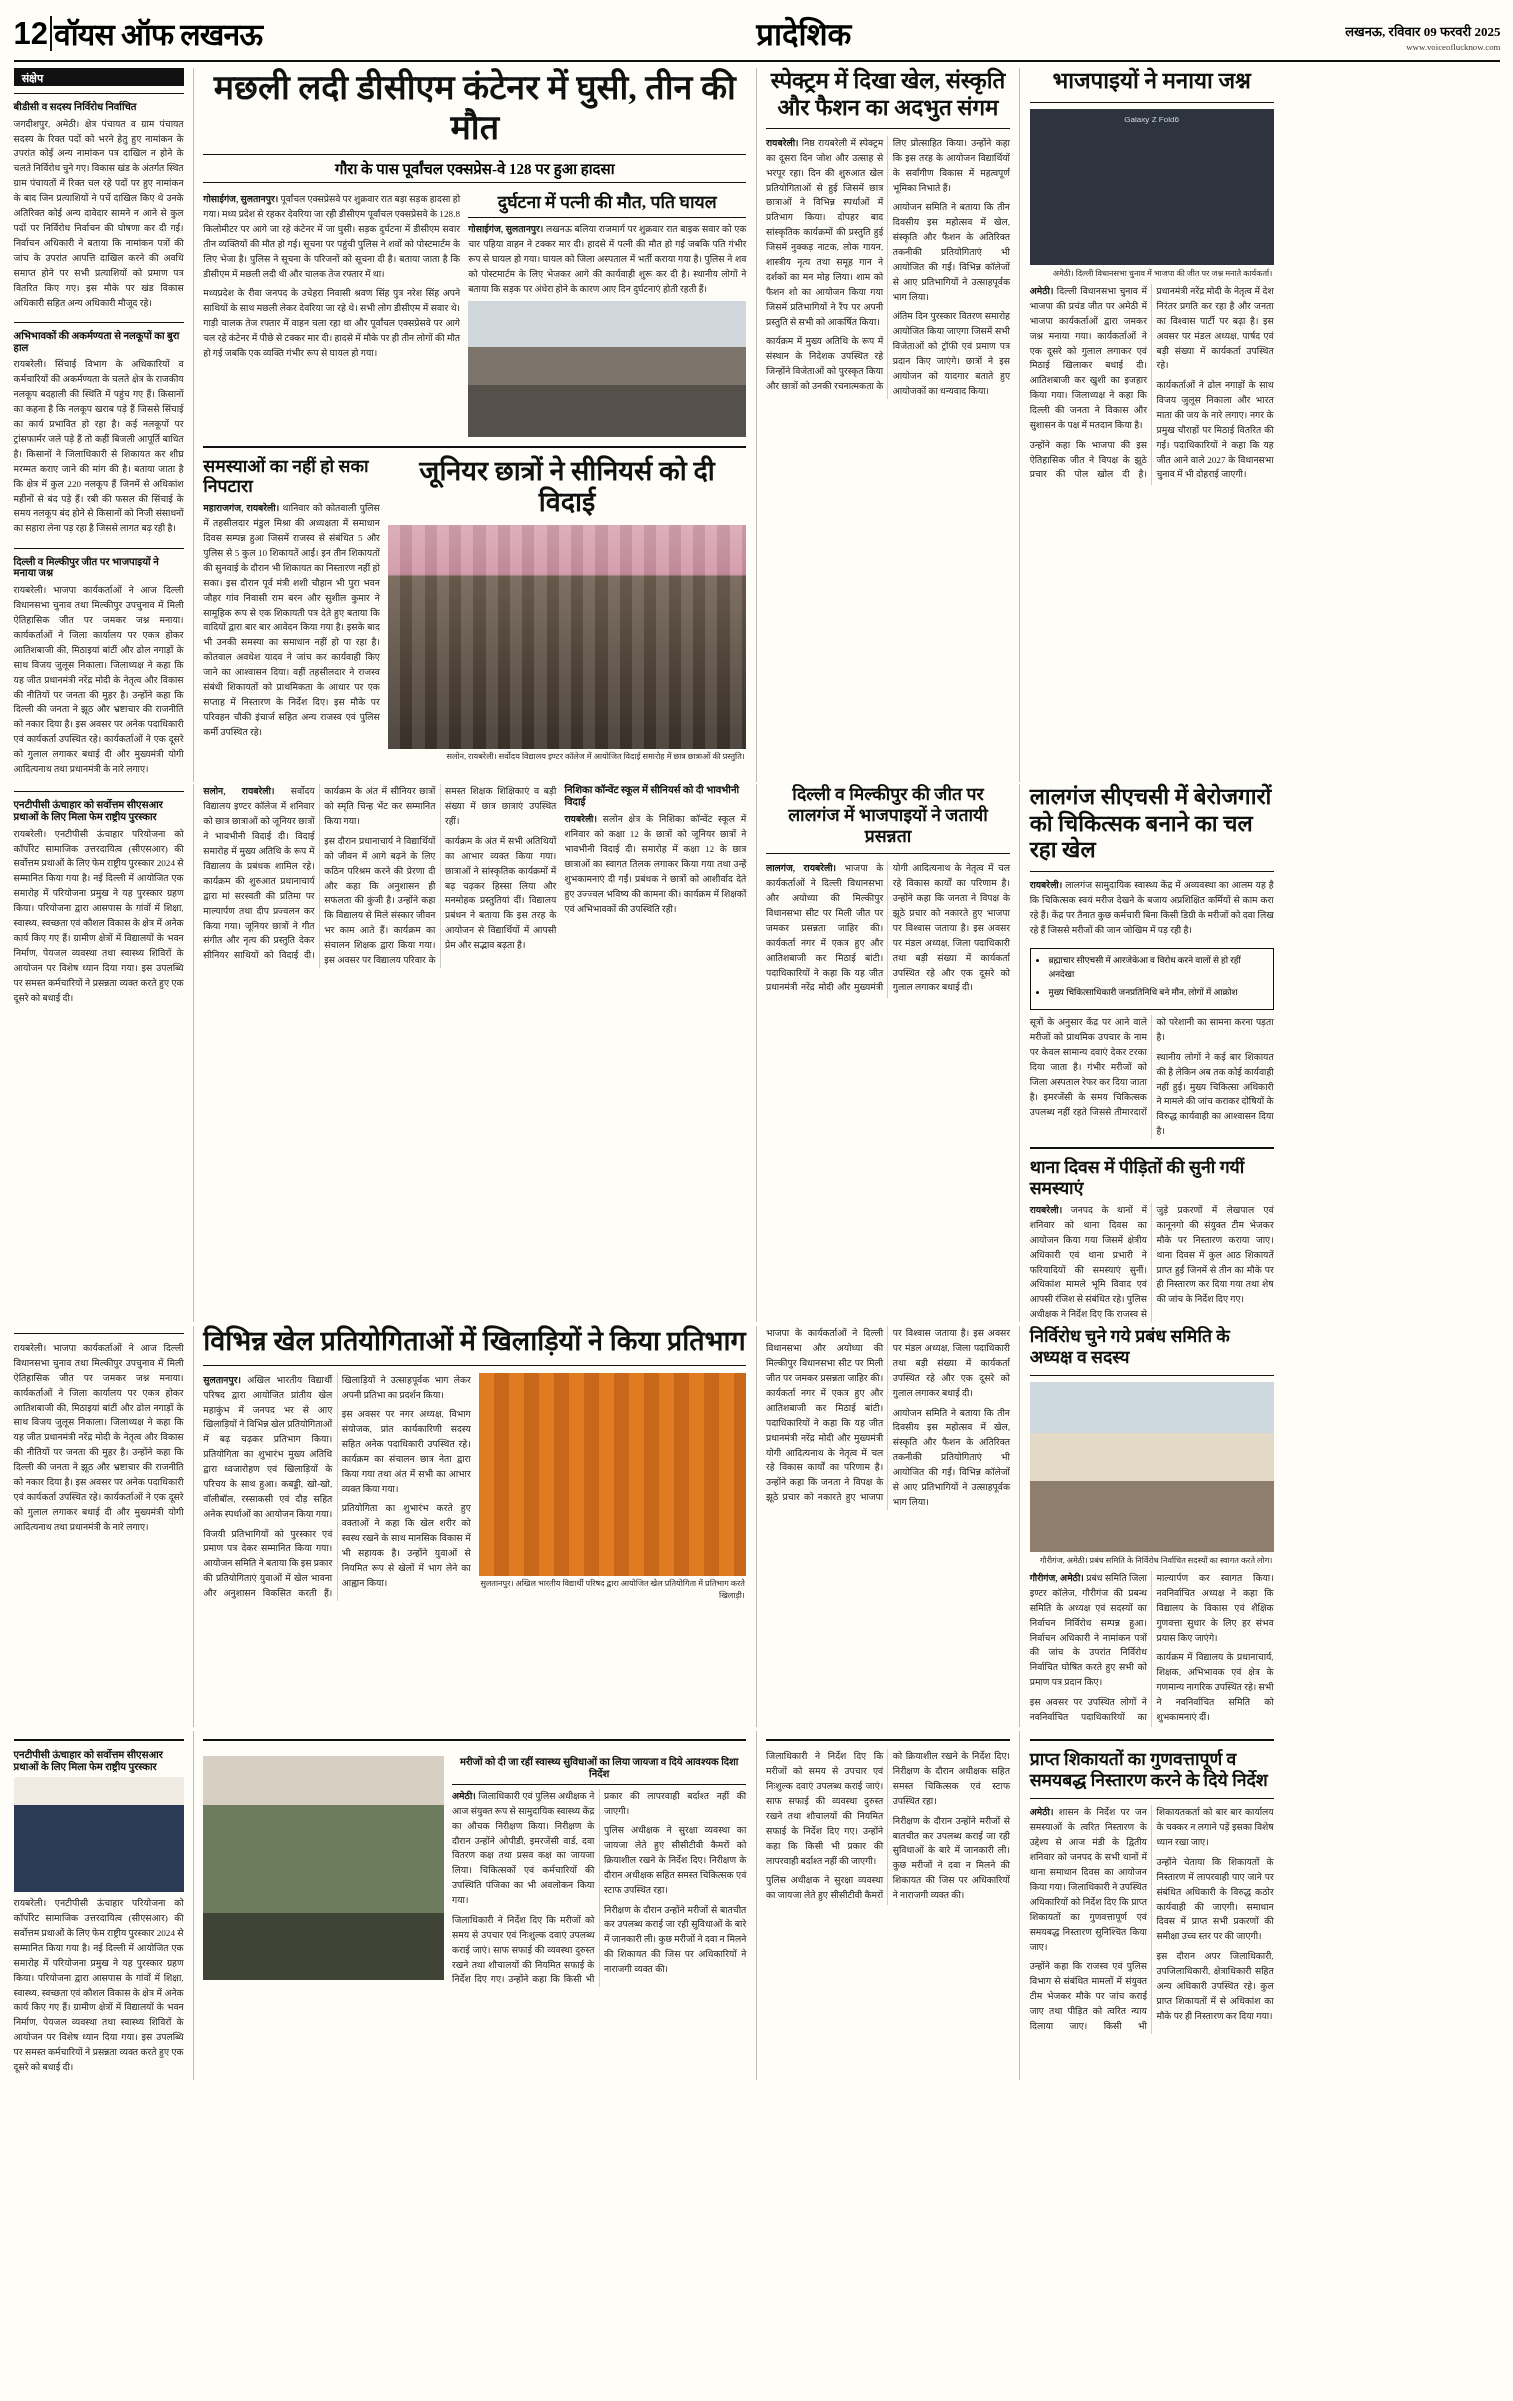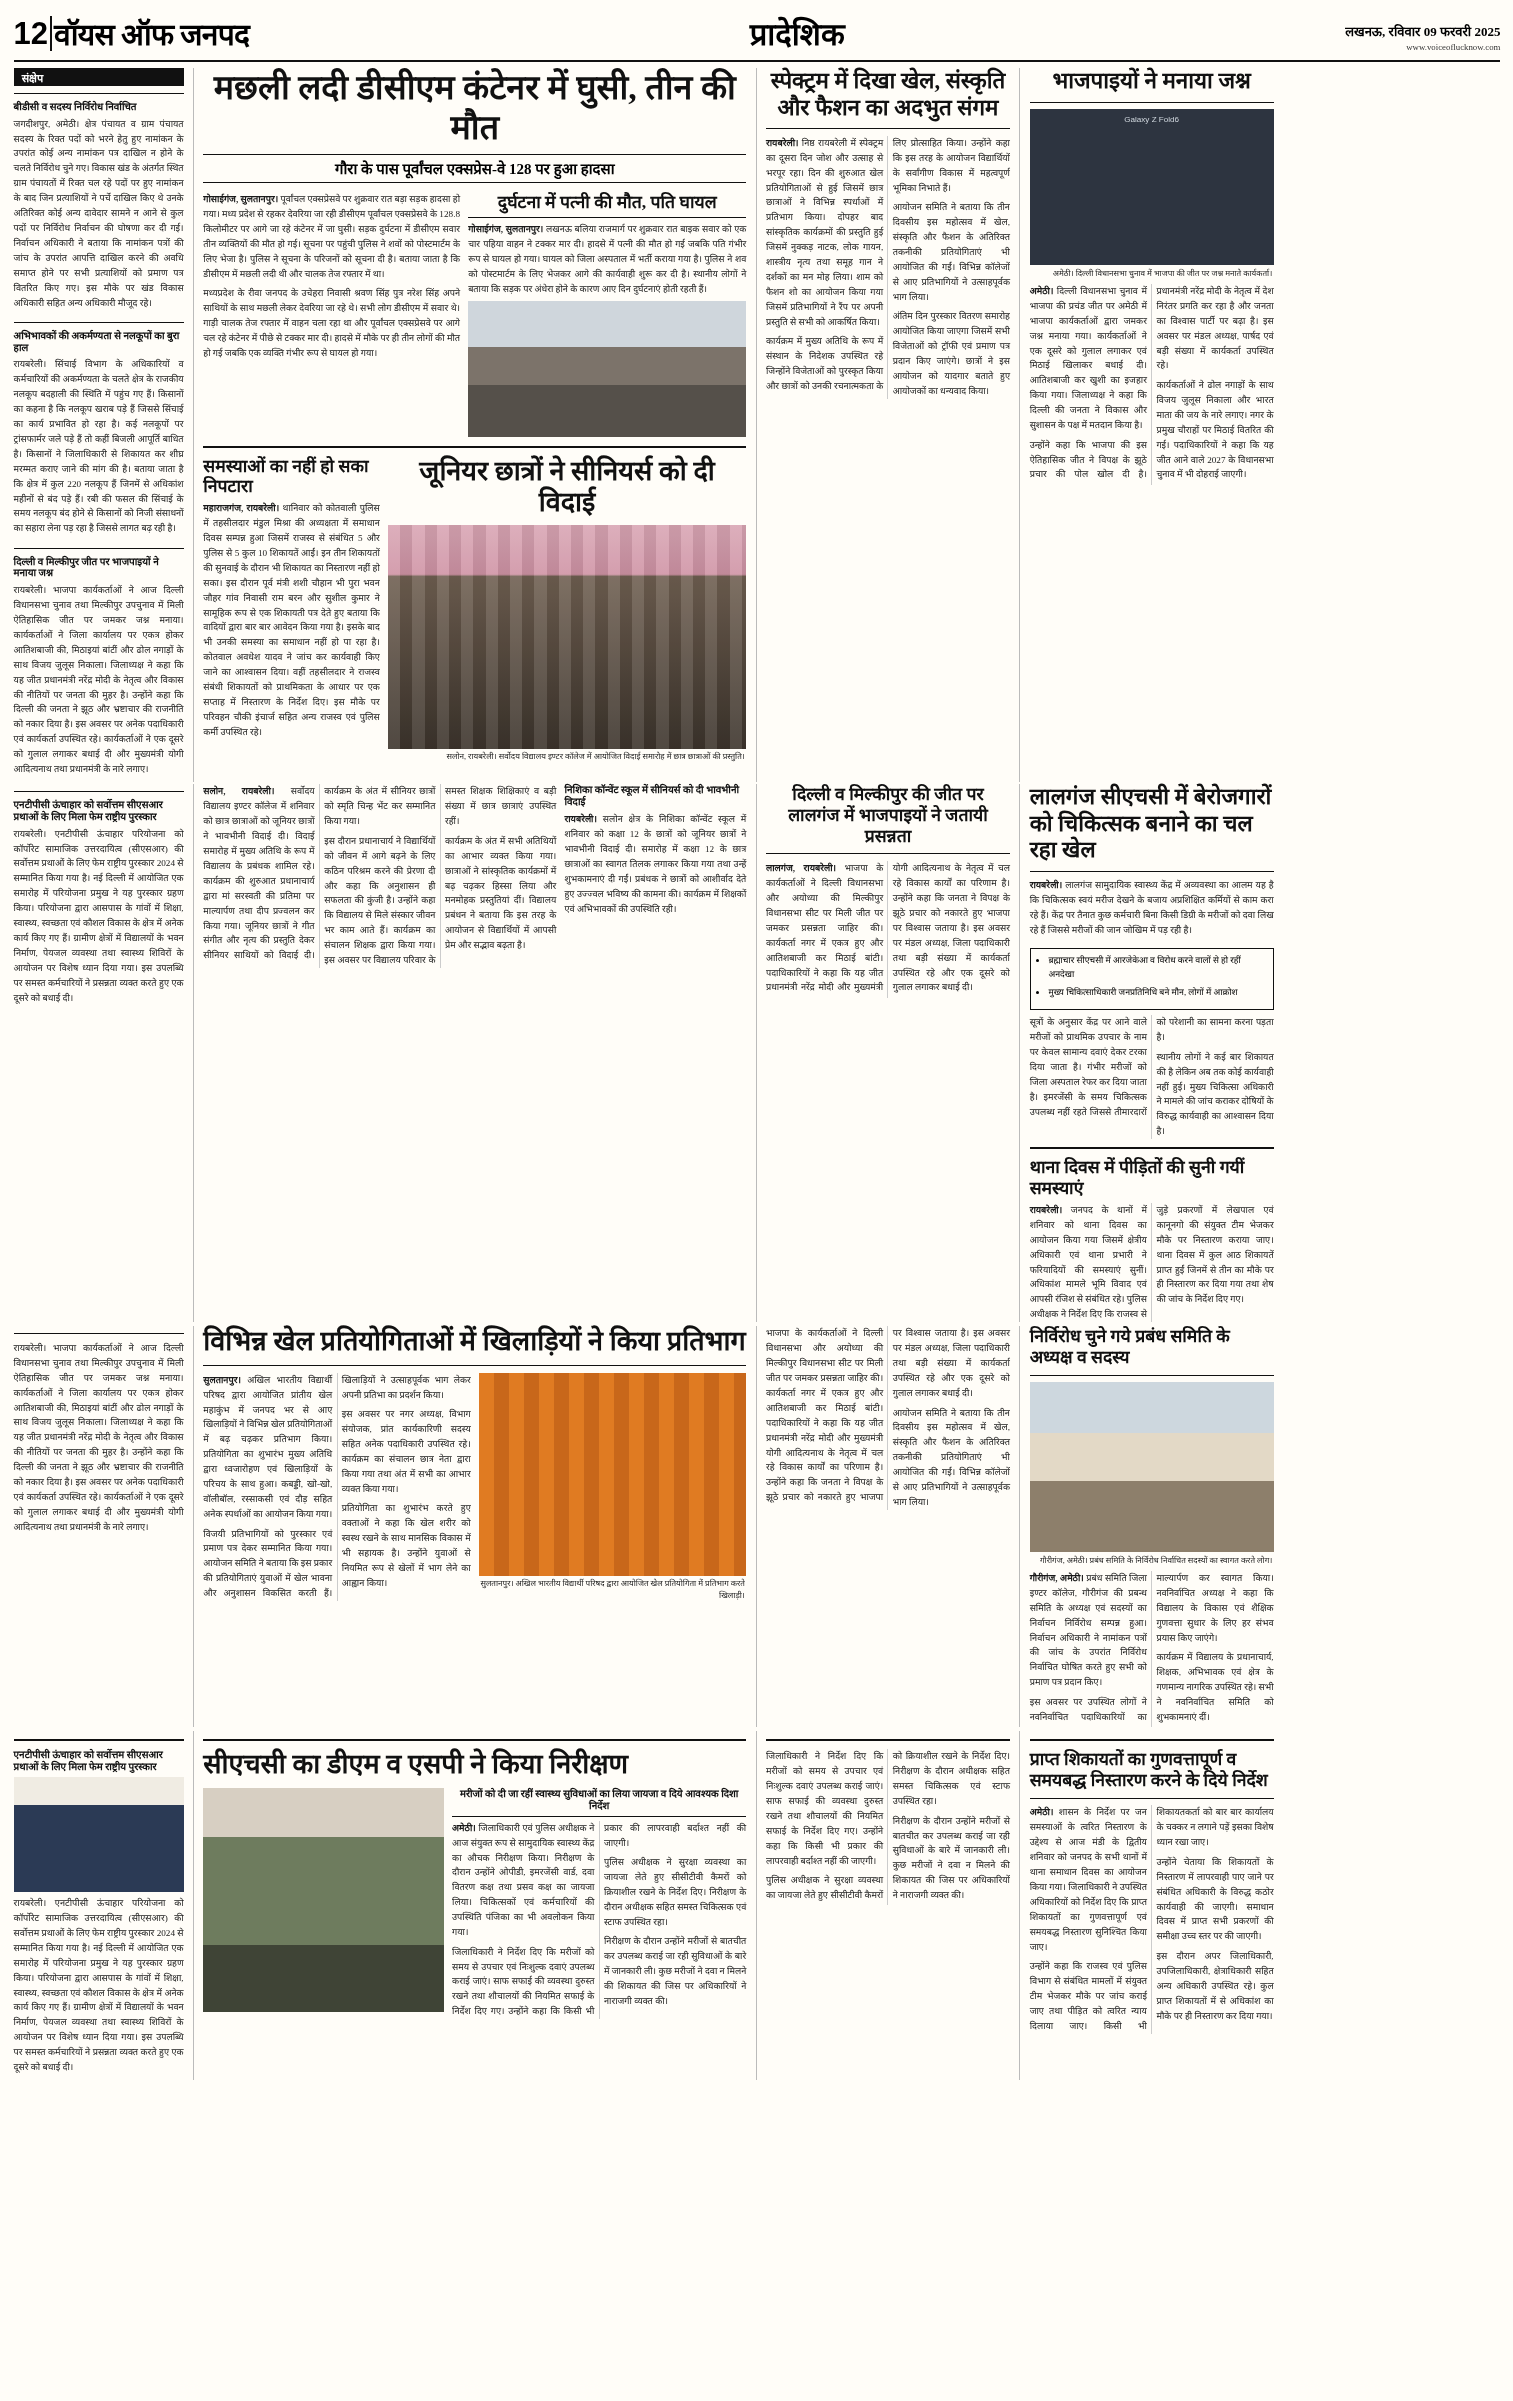--- a/index.html
+++ b/index.html
@@ -79,21 +79,21 @@
 </style>
 </head>
 <body>
 
 <div class="page">
 
   <div class="masthead">
     <div class="mh-left">
       <div class="pageno">12</div>
       <div class="mh-divider"></div>
-      <div class="paper-title">वॉयस ऑफ जनपद</div>
+      <div class="paper-title">वॉयस ऑफ लखनऊ</div>
     </div>
     <div class="mh-center">
       <div class="section-name">प्रादेशिक</div>
     </div>
     <div class="mh-right">
       <div class="date">लखनऊ, रविवार 09 फरवरी 2025</div>
       <div class="site">www.voiceoflucknow.com</div>
     </div>
   </div>
 
@@ -338,21 +338,20 @@
       <div class="photo ph-award" style="height:115px;margin-top:4.1px"></div>
       <div class="body mt6">
           <p>रायबरेली। एनटीपीसी ऊंचाहार परियोजना को कॉर्पोरेट सामाजिक उत्तरदायित्व (सीएसआर) की सर्वोत्तम प्रथाओं के लिए फेम राष्ट्रीय पुरस्कार 2024 से सम्मानित किया गया है। नई दिल्ली में आयोजित एक समारोह में परियोजना प्रमुख ने यह पुरस्कार ग्रहण किया। परियोजना द्वारा आसपास के गांवों में शिक्षा, स्वास्थ्य, स्वच्छता एवं कौशल विकास के क्षेत्र में अनेक कार्य किए गए हैं। ग्रामीण क्षेत्रों में विद्यालयों के भवन निर्माण, पेयजल व्यवस्था तथा स्वास्थ्य शिविरों के आयोजन पर विशेष ध्यान दिया गया। इस उपलब्धि पर समस्त कर्मचारियों ने प्रसन्नता व्यक्त करते हुए एक दूसरे को बधाई दी।</p>
         </div>
     </div>
 
     <div class="vrule"></div>
 
     <div class="colwrap" style="width:543px">
       <div class="rule-thick"></div>
-      <div class="hl hl-lg">सीएचसी का डीएम व एसपी ने किया निरीक्षण</div>
       <div class="flexrow mt10">
         <div style="width:45%">
           <div class="photo ph-police" style="height:224px"></div>
         </div>
         <div style="width:55%">
           <div class="hl hl-xs center">मरीजों को दी जा रहीं स्वास्थ्य सुविधाओं का लिया जायजा व दिये आवश्यक दिशा निर्देश</div>
           <div class="rule" style="margin:4.1px 0"></div>
           <div class="body cols2">
             <p><span class="dateline">अमेठी।</span>
                <span>जिलाधिकारी एवं पुलिस अधीक्षक ने आज संयुक्त रूप से सामुदायिक स्वास्थ्य केंद्र का औचक निरीक्षण किया। निरीक्षण के दौरान उन्होंने ओपीडी, इमरजेंसी वार्ड, दवा वितरण कक्ष तथा प्रसव कक्ष का जायजा लिया। चिकित्सकों एवं कर्मचारियों की उपस्थिति पंजिका का भी अवलोकन किया गया।</span></p>

